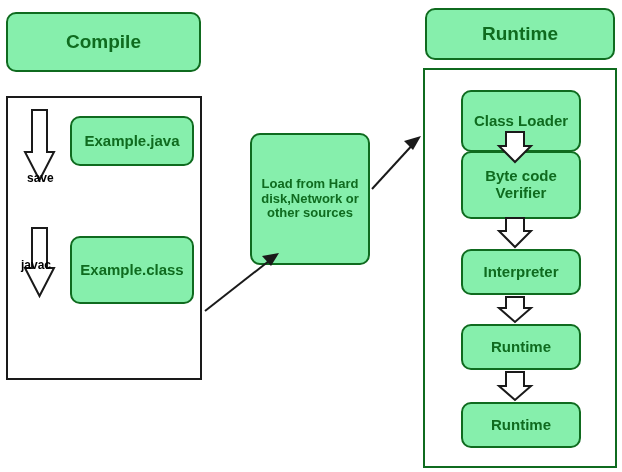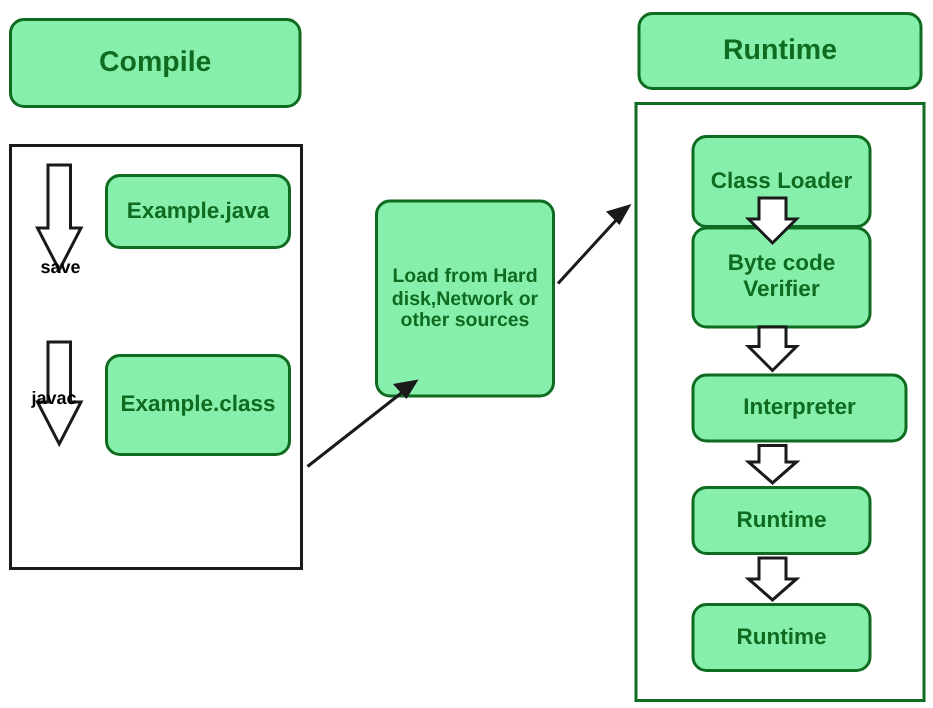--- a/index.html
+++ b/index.html
@@ -85,21 +85,21 @@
   </div>
 
   <div class="box lbl" style="left:461px;top:90px;width:120px;height:62px;">
     <span>Class Loader</span>
   </div>
 
   <div class="box lbl" style="left:461px;top:151px;width:120px;height:68px;padding:0 6px;">
     <span>Byte code Verifier</span>
   </div>
 
-  <div class="box lbl" style="left:461px;top:249px;width:144px;height:46px;">
+  <div class="box lbl" style="left:461px;top:249px;width:120px;height:46px;">
     <span>Interpreter</span>
   </div>
 
   <div class="box lbl" style="left:461px;top:324px;width:120px;height:46px;">
     <span>Runtime</span>
   </div>
 
   <div class="box lbl" style="left:461px;top:402px;width:120px;height:46px;">
     <span>Runtime</span>
   </div>

